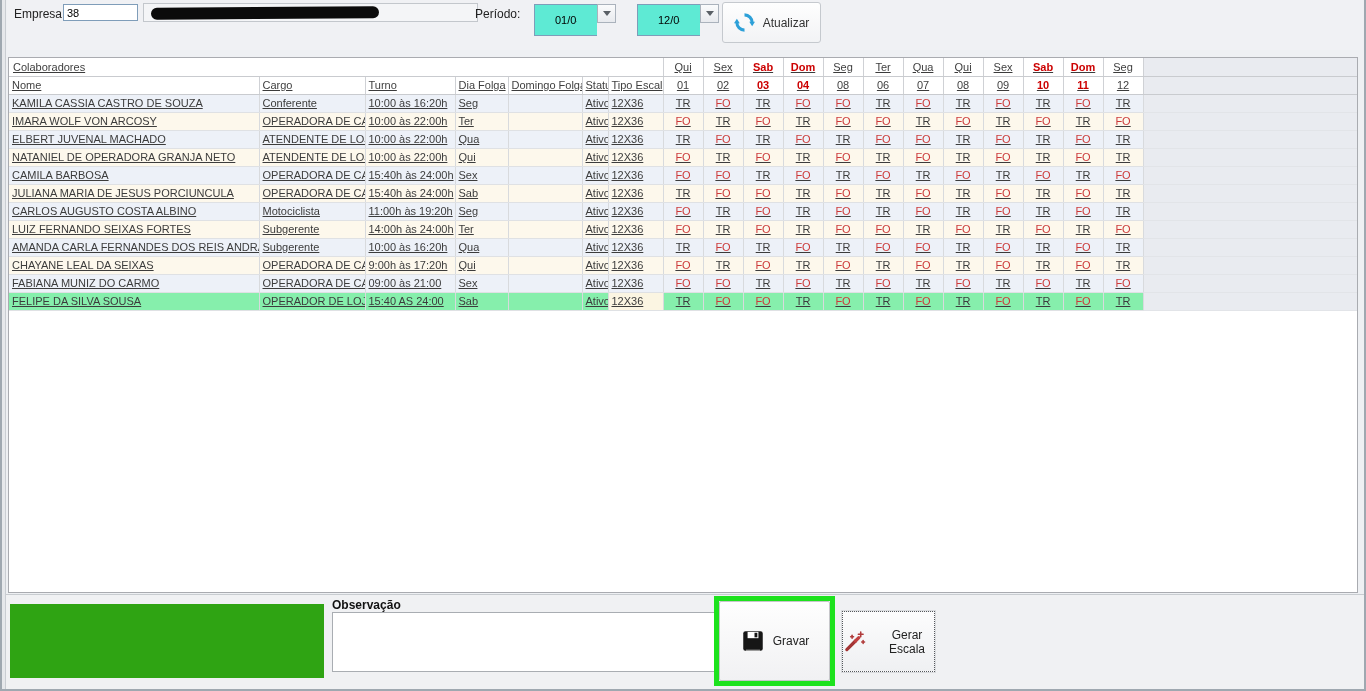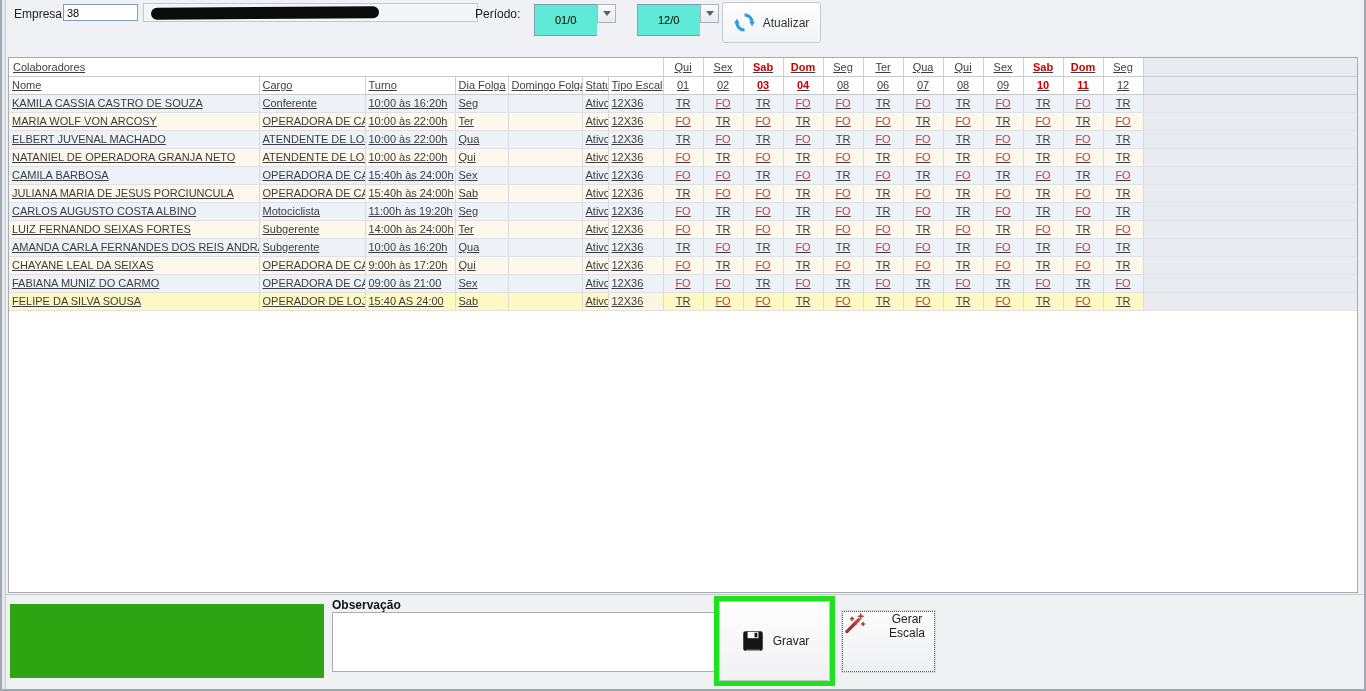--- a/index.html
+++ b/index.html
@@ -48,21 +48,21 @@
   .grid th { background:#fff; color:#3f3f3f; border-right:1px solid #cfd1d5; border-bottom:1px solid #c9cbcf; text-align:left; }
   .grid th.group-hdr { font-size:11px; padding-left:4px; }
   .grid th.dow, .grid th.num { text-align:center; }
   .grid th.wk { color:var(--weekend-red); font-weight:bold; }
   .grid td.l { text-align:left; }
   .grid td.day { text-align:center; }
   .grid td.day.tr { color:var(--tr-dark); }
   .grid td.day.fo { color:var(--fo-red); }
   tr.r0 td { background:#edf1f8; }
   tr.r1 td { background:#fdf8ec; }
-  tr.sel td { background:#fef9c3; }
+  tr.sel td { background:#86efac; }
   tr.sel td.active { background:#fbf5e2; }
   .grid .filler { background:#e9ebf0; border-right:none; border-bottom:1px solid #e2e4e8; }
   .grid thead .filler { background:#e9ebf0; border-bottom:1px solid #c9cbcf; }
 
   
   .bottombar { position:absolute; left:6px; right:2px; top:594px; height:95px;
     background:#f0f1f3; border-top:1px solid #c8ccd0; }
   .legend { position:absolute; left:4px; top:9px; width:314px; height:74px; background:var(--legend-green); }
   .legend-title { margin:8px 0 2px 18px; font-size:13px; color:#d2ecca; }
   .legend-grid { margin:3px 0 0 18px; display:grid; grid-template-columns:116px auto; row-gap:1px;
@@ -70,21 +70,21 @@
   #obs-label { position:absolute; left:326px; top:3px; font-size:12px; font-weight:bold; color:#111; }
   #obs-text { position:absolute; left:326px; top:17px; width:384px; height:60px; resize:none;
     border:1px solid #a9adb2; background:#fff; font:11px "Liberation Sans",sans-serif; padding:2px; }
   .gravar-outline { position:absolute; left:708px; top:1px; width:121px; height:90px;
     border:5px solid var(--highlight-green); background:transparent; }
   .btn-gravar { width:100%; height:100%; background:linear-gradient(#fefefe,#f1f1f3);
     border:1px solid #c6c6ca; border-radius:2px;
     display:flex; align-items:center; justify-content:center; gap:7px; font-size:12px; color:#222; cursor:default; }
   .btn-gerar { position:absolute; left:836px; top:16px; width:93px; height:61px;
     background:linear-gradient(#fcfcfd,#eff0f2); border:1px dotted #55585c; box-shadow:0 0 0 1px #d9dbde;
-    display:flex; align-items:flex-start; justify-content:center; gap:14px; font-size:12px; color:#222; cursor:default; }
+    display:flex; align-items:center; justify-content:center; gap:14px; font-size:12px; color:#222; cursor:default; }
 </style>
 </head>
 <body>
 
 <div class="frame-left"></div>
 <div class="frame-left2"></div>
 <div class="frame-right"></div>
 <div class="frame-bottom"></div>
 
 <div class="toolbar">
@@ -200,21 +200,21 @@
           <td class="day tr">TR</td>
           <td class="day fo">FO</td>
           <td class="day tr">TR</td>
           <td class="day fo">FO</td>
           <td class="day tr">TR</td>
           <td class="day fo">FO</td>
           <td class="day tr">TR</td>
           <td class="filler"></td>
         </tr>
         <tr class="r1">
-          <td class="l">MARIA WOLF VON ARCOSY</td>
+          <td class="l">IMARA WOLF VON ARCOSY</td>
           <td class="l">OPERADORA DE CAIXA</td>
           <td class="l">10:00 às 22:00h</td>
           <td class="l">Ter</td>
           <td class="l"></td>
           <td class="l">Ativo</td>
           <td class="l">12X36</td>
           <td class="day fo">FO</td>
           <td class="day tr">TR</td>
           <td class="day fo">FO</td>
           <td class="day tr">TR</td>

